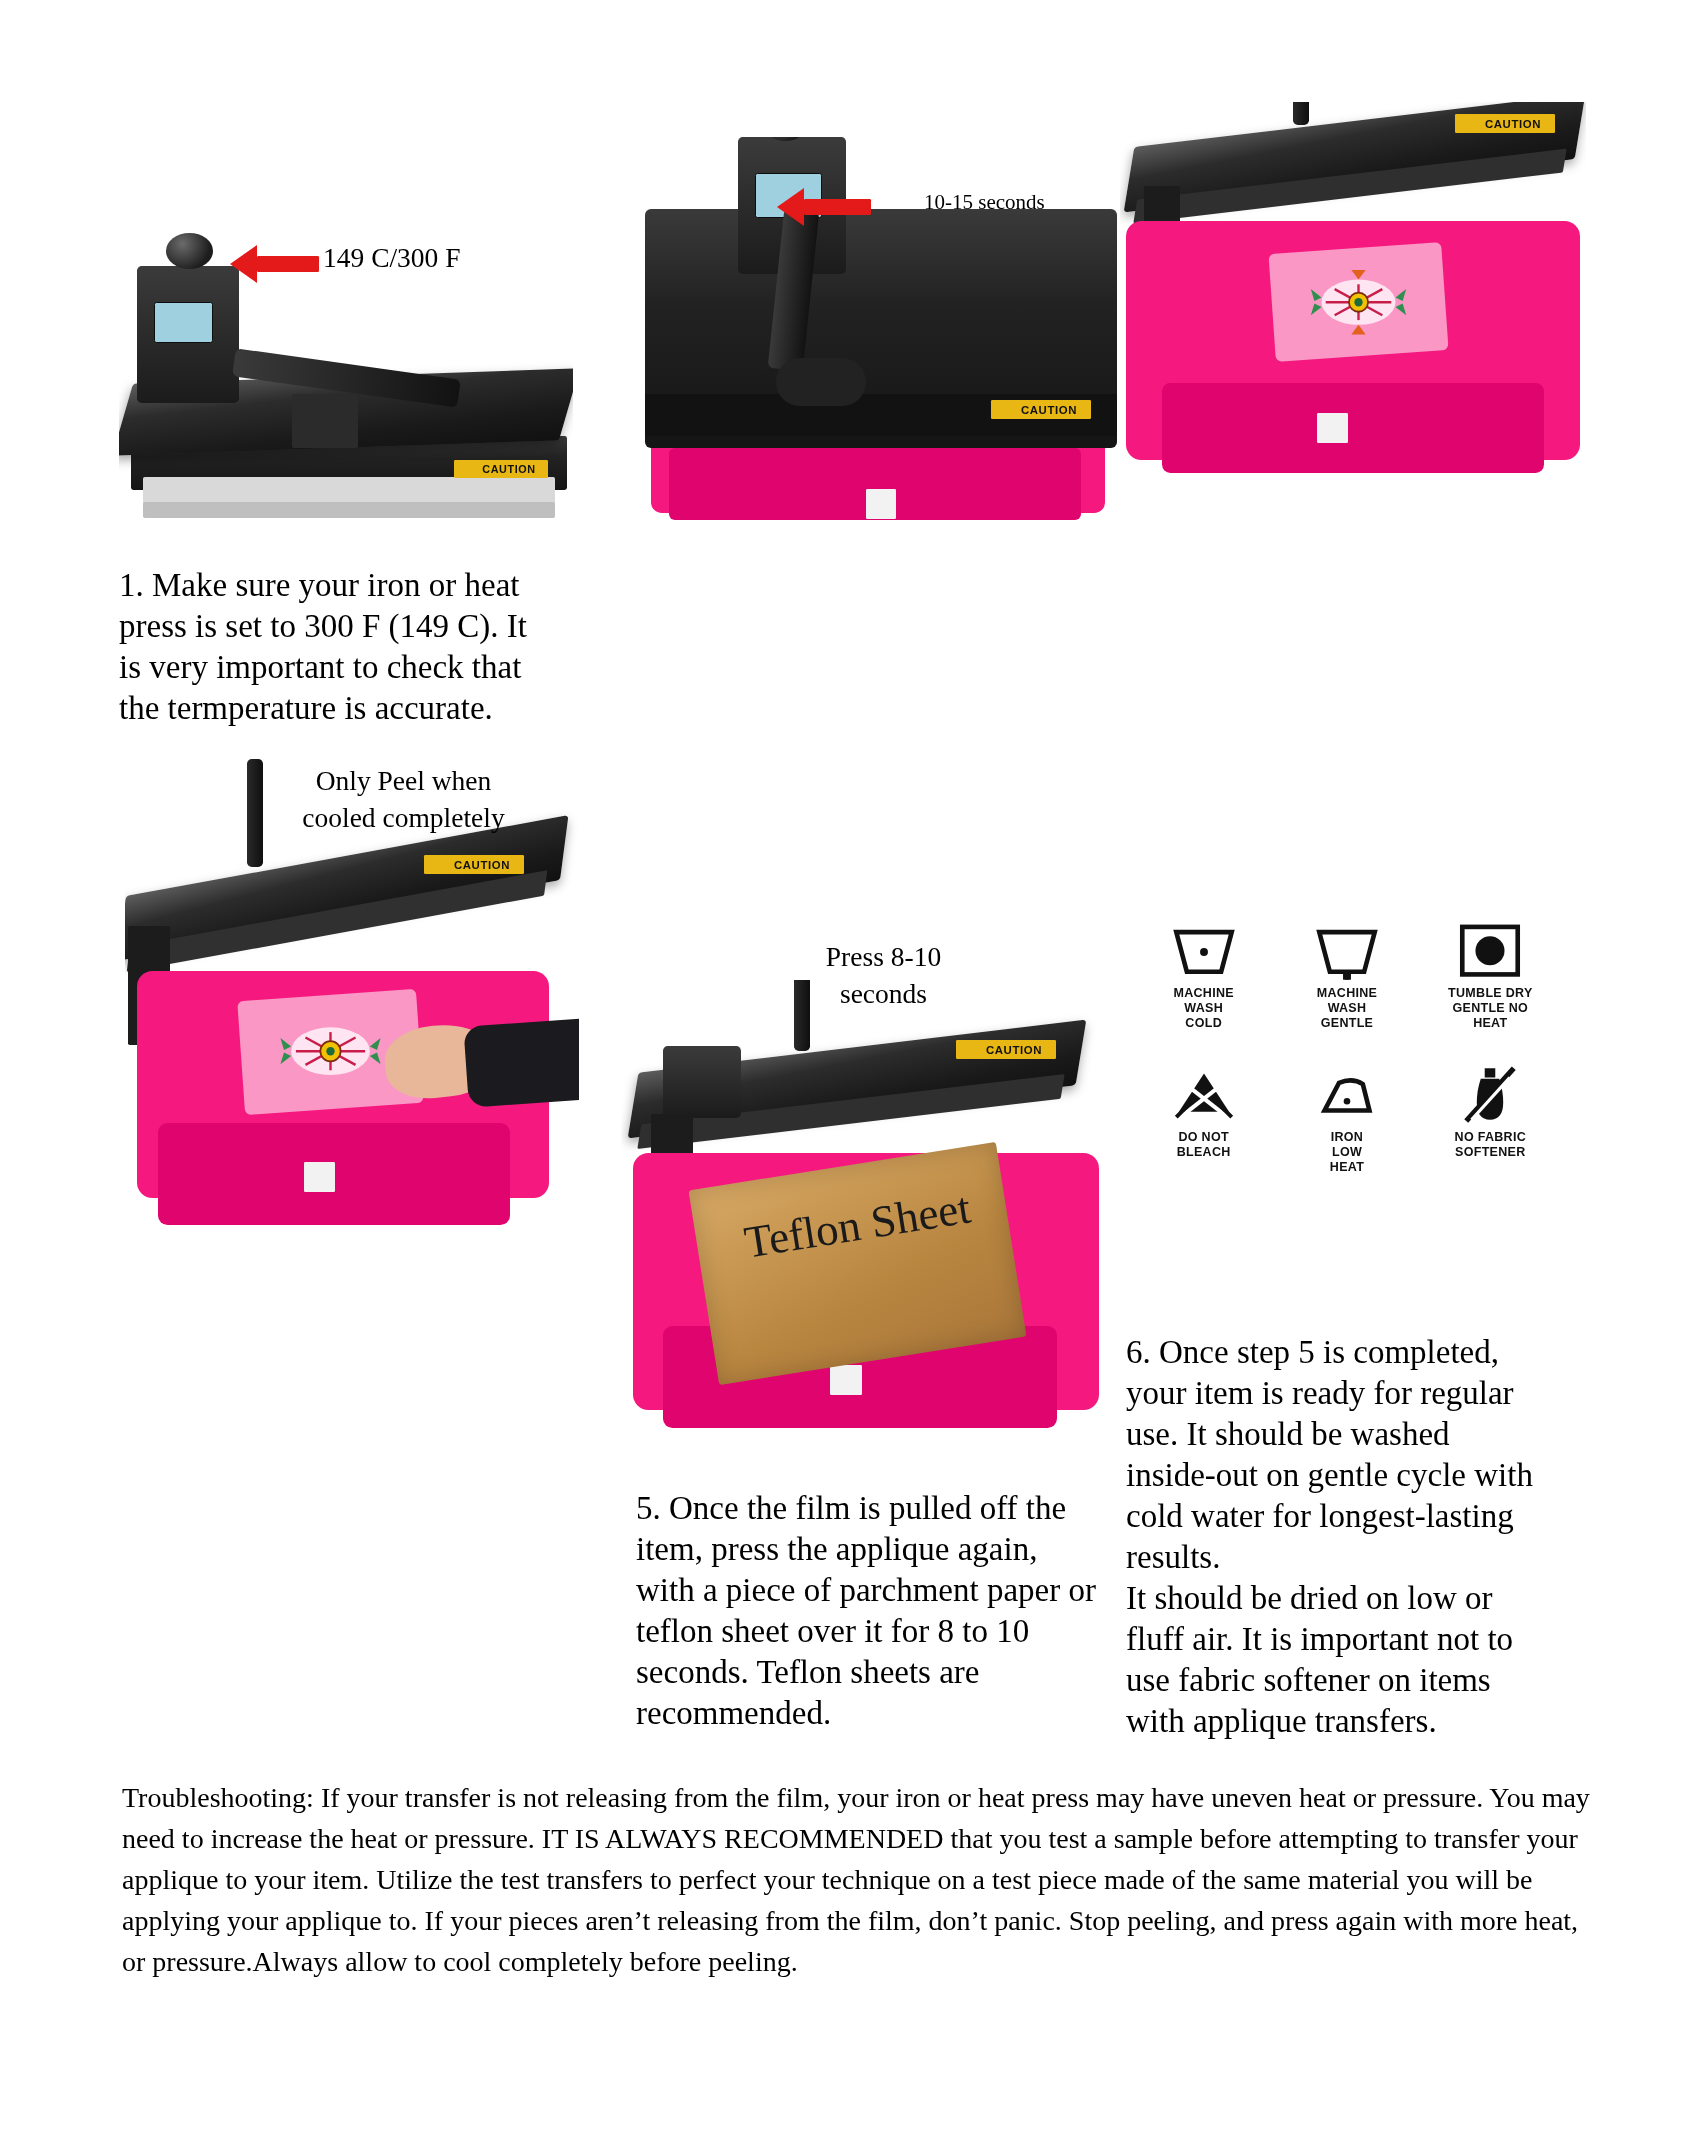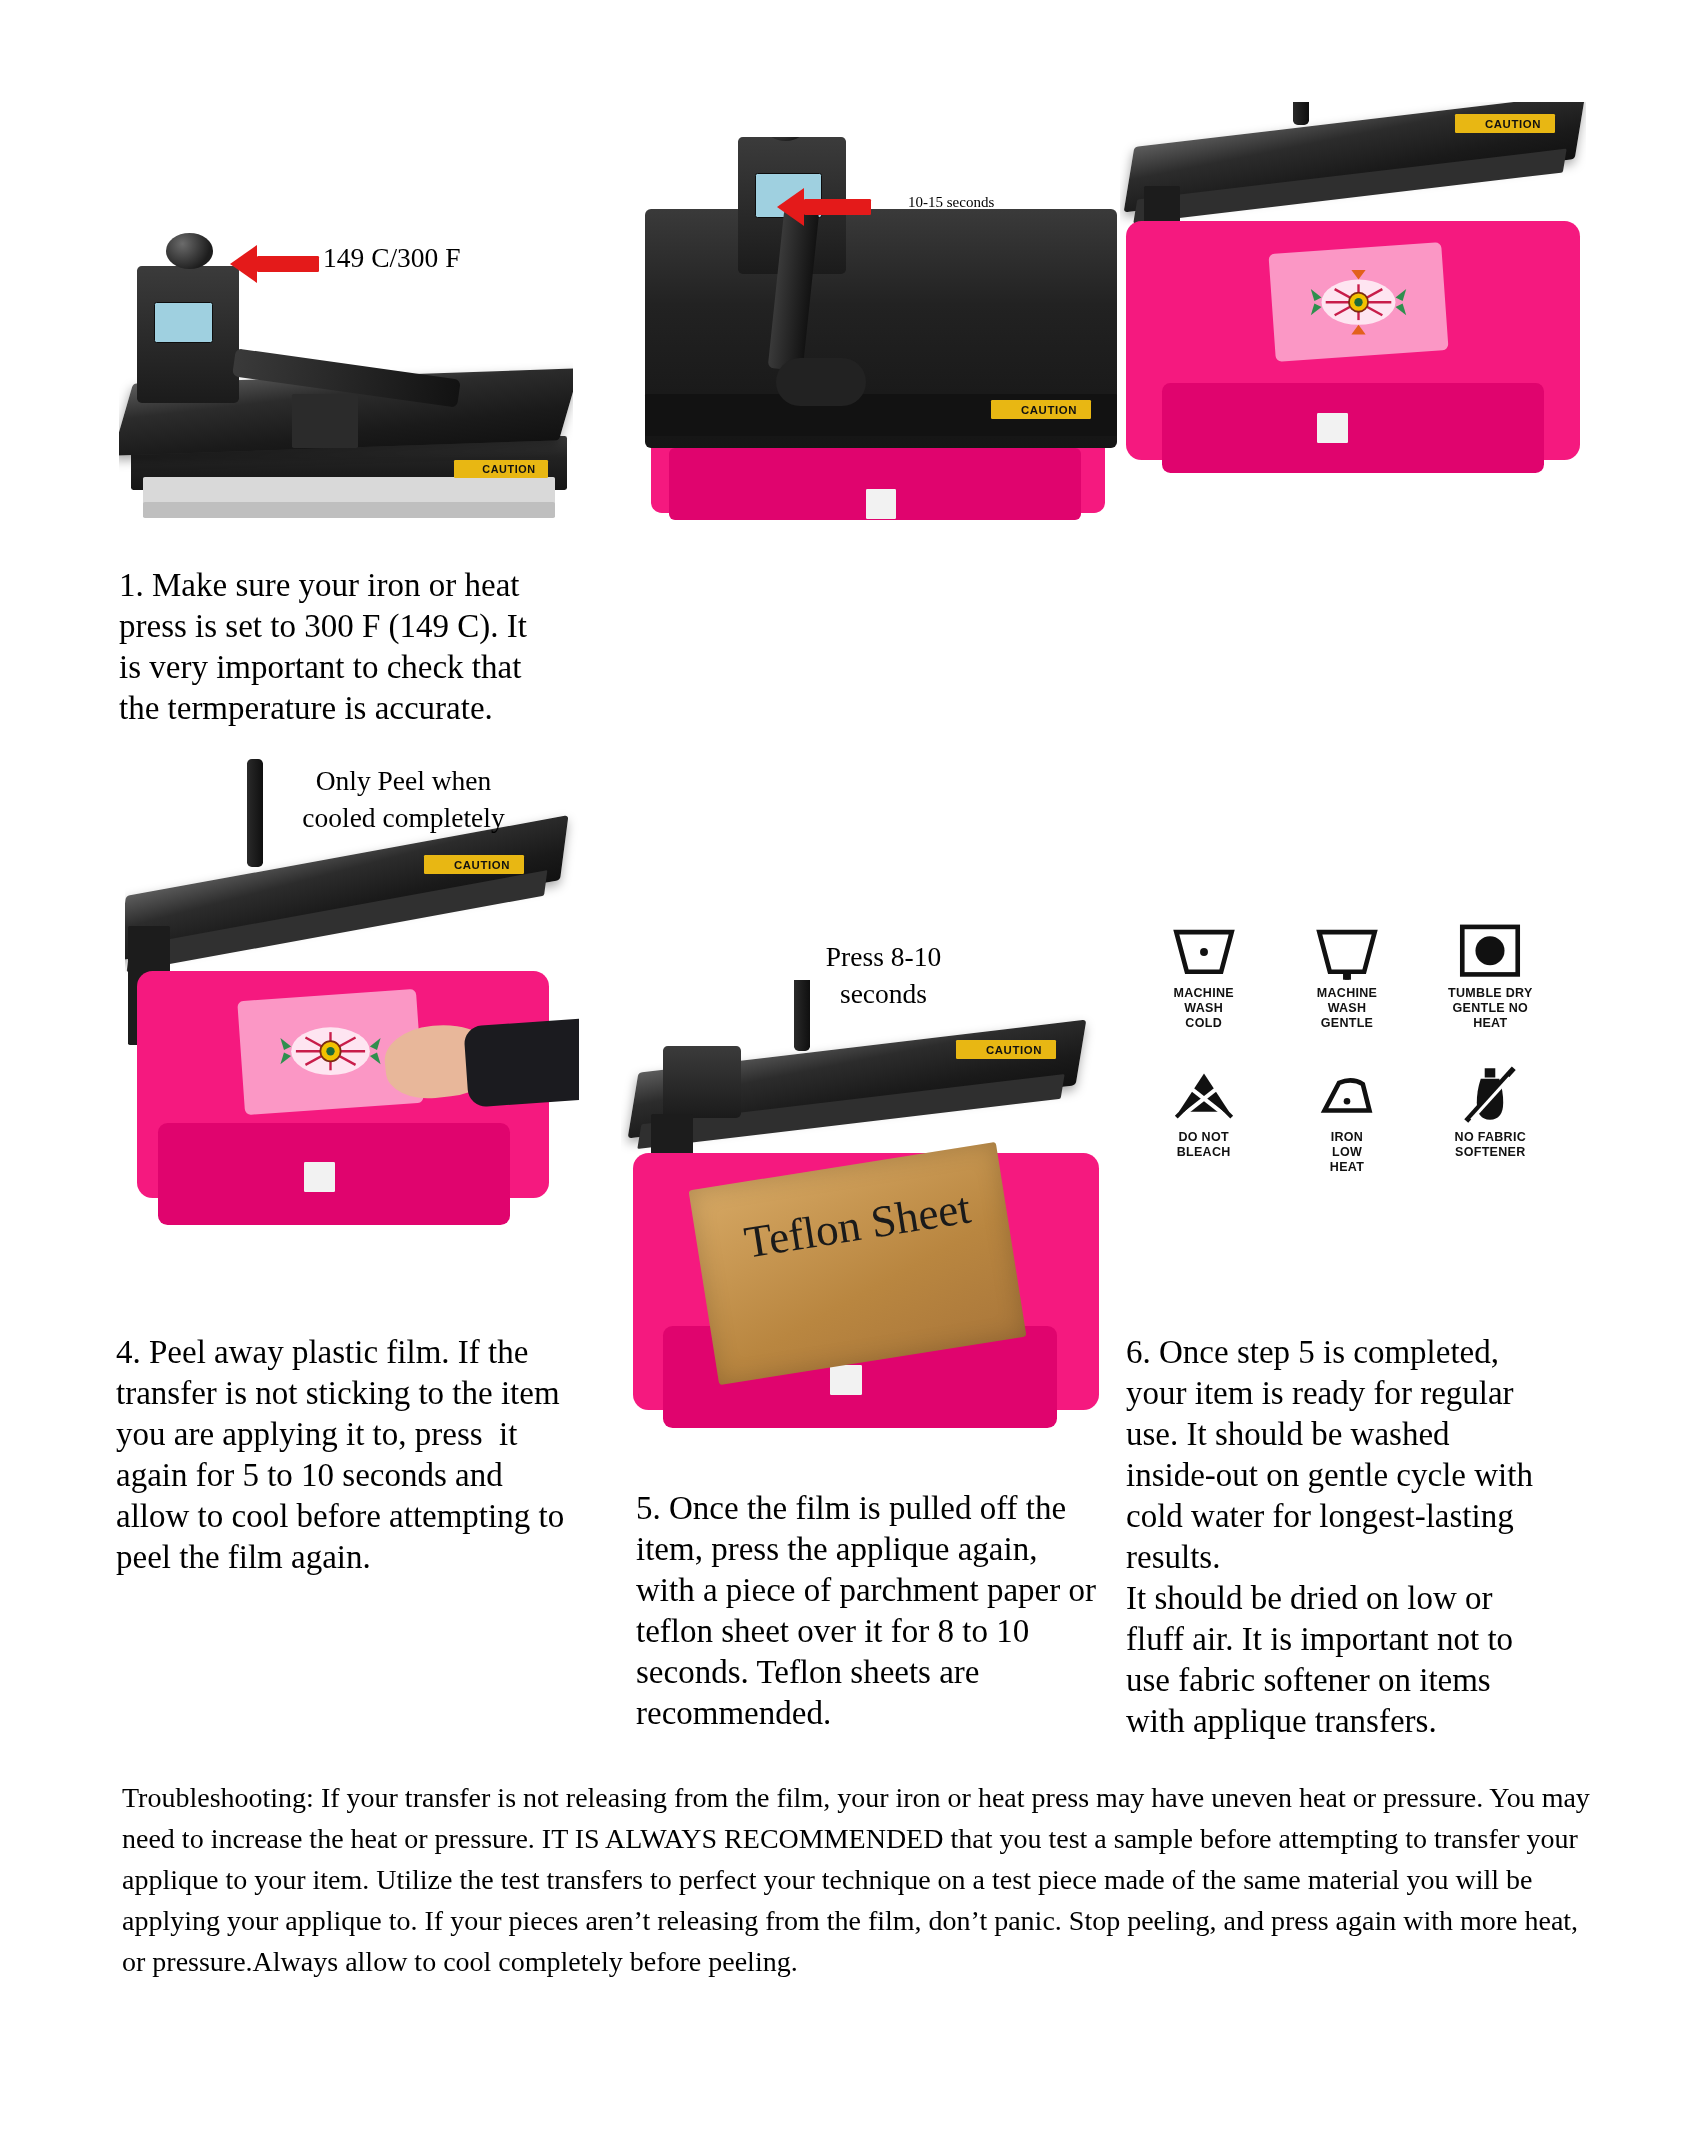--- a/index.html
+++ b/index.html
@@ -34,21 +34,21 @@
   }
   .callout {
     position: absolute;
     font-family: "Liberation Serif", serif;
     font-size: 27.5px;
     line-height: 37px;
     color: #000;
     text-align: center;
     white-space: pre-wrap;
   }
-  .callout.small { font-size: 15px; line-height: 29px; }
+  .callout.small { font-size: 21px; line-height: 29px; margin-left: 16px; }
 
   .troubleshooting {
     position: absolute;
     left: 122px;
     top: 1777px;
     width: 1476px;
     font-family: "Liberation Serif", serif;
     font-size: 28px;
     line-height: 41px;
     color: #000;
@@ -418,21 +418,20 @@
       </svg>
       <div class="care-label">NO FABRIC
 SOFTENER</div>
     </div>
   </div>
 
   <div class="step-text" style="left:119px; top:565px; width:430px;">1. Make sure your iron or heat press is set to 300 F (149 C). It is very important to check that the termperature is accurate.</div>
 
 
 
-  <div class="step-text" style="left:116px; top:1332px; width:454px;">4. Peel away plastic film. If the transfer is not sticking to the item you are applying it to, press  it again for 5 to 10 seconds and allow to cool before attempting to peel the film again.</div>
 
   <div class="step-text" style="left:636px; top:1488px; width:460px;">5. Once the film is pulled off the item, press the applique again, with a piece of parchment paper or teflon sheet over it for 8 to 10 seconds. Teflon sheets are recommended.</div>
 
   <div class="step-text" style="left:1126px; top:1332px; width:418px;">6. Once step 5 is completed, your item is ready for regular use. It should be washed inside-out on gentle cycle with cold water for longest-lasting results.
 It should be dried on low or fluff air. It is important not to use fabric softener on items with applique transfers.</div>
 
   <div class="troubleshooting">Troubleshooting: If your transfer is not releasing from the film, your iron or heat press may have uneven heat or pressure. You may need to increase the heat or pressure. IT IS ALWAYS RECOMMENDED that you test a sample before attempting to transfer your applique to your item. Utilize the test transfers to perfect your technique on a test piece made of the same material you will be applying your applique to. If your pieces aren’t releasing from the film, don’t panic. Stop peeling, and press again with more heat, or pressure.Always allow to cool completely before peeling.</div>
 
 </div>
 

